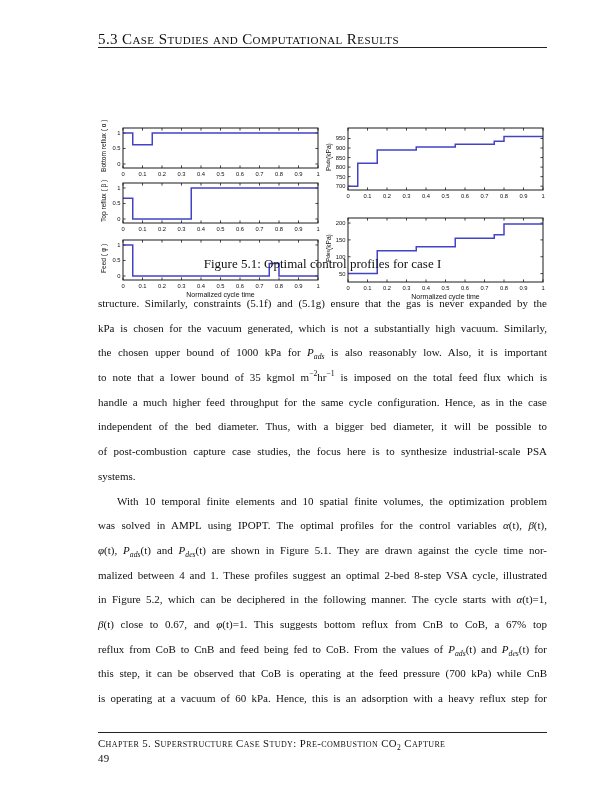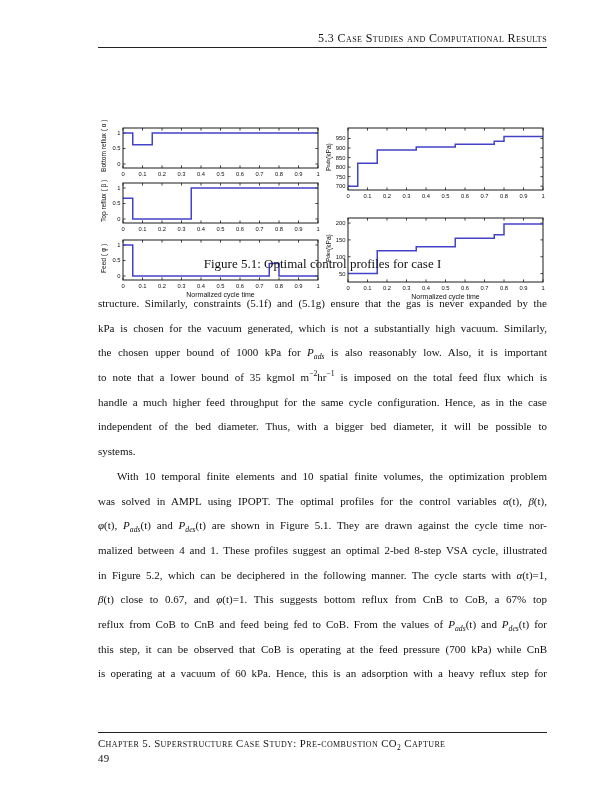--- a/index.html
+++ b/index.html
@@ -4,21 +4,21 @@
 <style>
   html,body{margin:0;padding:0;background:#e8e8e8;}
   .page{
     position:relative; width:612px; height:792px; margin:0 auto;
     background:#ffffff; overflow:hidden;
     font-family:"Liberation Serif", serif; color:#111;
   }
   
   .running-head{
     position:absolute; top:31px; left:98px; right:65px;
-    text-align:right; font-size:12px; font-variant:small-caps;
+    font-size:15px; font-variant:small-caps;
     letter-spacing:0.4px; white-space:nowrap;
   }
   .head-rule{position:absolute; top:47px; left:98px; right:65px; border-top:1px solid #222;}
   .foot-rule{position:absolute; top:732px; left:98px; right:65px; border-top:1px solid #222;}
   .running-foot{
     position:absolute; top:737px; left:98px; right:65px;
     font-size:10.8px; font-variant:small-caps; letter-spacing:0.4px;
     display:flex; justify-content:space-between; white-space:nowrap;flex-direction:column;
   }
   .running-foot sub{font-size:70%;}
@@ -339,20 +339,21 @@
 
   <div class="caption">Figure 5.1: Optimal control profiles for case I</div>
 
   <div class="body-text">
       <div class="line">structure. Similarly, constraints (5.1f) and (5.1g) ensure that the gas is never expanded by the</div>
       <div class="line">kPa is chosen for the vacuum generated, which is not a substantially high vacuum. Similarly,</div>
       <div class="line">the chosen upper bound of 1000 kPa for <i>P<sub>ads</sub></i> is also reasonably low. Also, it is important</div>
       <div class="line">to note that a lower bound of 35 kgmol m<sup>−2</sup>hr<sup>−1</sup> is imposed on the total feed flux which is</div>
       <div class="line">handle a much higher feed throughput for the same cycle configuration. Hence, as in the case</div>
       <div class="line">independent of the bed diameter. Thus, with a bigger bed diameter, it will be possible to</div>
+      <div class="line">of post-combustion capture case studies, the focus here is to synthesize industrial-scale PSA</div>
       <div class="line nj">systems.</div>
       <div class="line ind">With 10 temporal finite elements and 10 spatial finite volumes, the optimization problem</div>
       <div class="line">was solved in AMPL using IPOPT. The optimal profiles for the control variables <i>α</i>(t), <i>β</i>(t),</div>
       <div class="line"><i>φ</i>(t), <i>P<sub>ads</sub></i>(t) and <i>P<sub>des</sub></i>(t) are shown in Figure 5.1. They are drawn against the cycle time nor-</div>
       <div class="line">malized between 4 and 1. These profiles suggest an optimal 2-bed 8-step VSA cycle, illustrated</div>
       <div class="line">in Figure 5.2, which can be deciphered in the following manner. The cycle starts with <i>α</i>(t)=1,</div>
       <div class="line"><i>β</i>(t) close to 0.67, and <i>φ</i>(t)=1. This suggests bottom reflux from CnB to CoB, a 67% top</div>
       <div class="line">reflux from CoB to CnB and feed being fed to CoB. From the values of <i>P<sub>ads</sub></i>(t) and <i>P<sub>des</sub></i>(t) for</div>
       <div class="line">this step, it can be observed that CoB is operating at the feed pressure (700 kPa) while CnB</div>
       <div class="line">is operating at a vacuum of 60 kPa. Hence, this is an adsorption with a heavy reflux step for</div>

